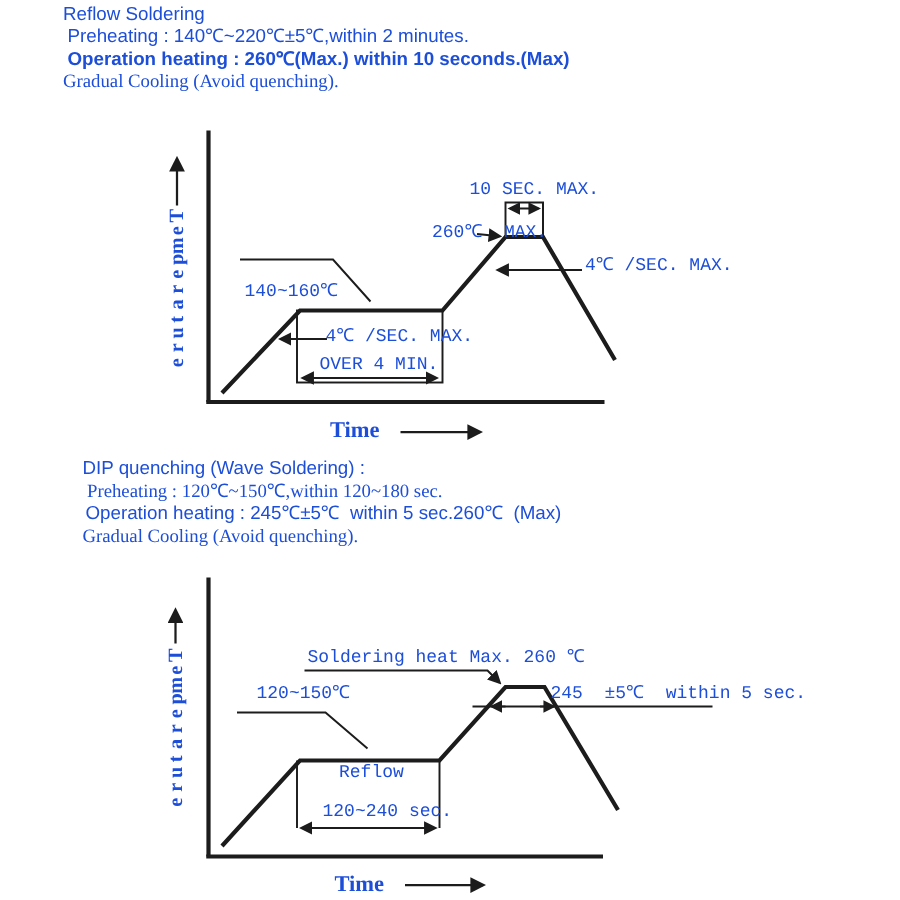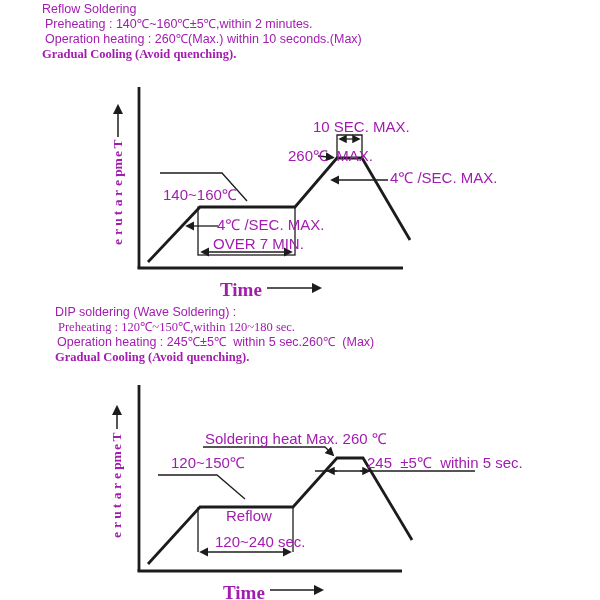--- a/index.html
+++ b/index.html
@@ -1,36 +1,36 @@
 <!DOCTYPE html>
 <html><head>
 <meta charset="utf-8">
 <style>
   html,body{margin:0;padding:0;}
-  .page{position:relative;width:560px;height:600px;background:#ffffff;color:#a21caf;overflow:hidden;
+  .page{position:relative;width:560px;height:600px;background:#ffffff;color:#1d4ed8;overflow:hidden;
         font-family:"Liberation Sans",sans-serif;}
   .hline{position:absolute;white-space:pre;font-size:12.5px;line-height:14px;}
-  .hline.serif{font-family:"Liberation Serif",serif;font-weight:bold;}
-  .clabel{position:absolute;white-space:pre;font-family:Liberation Sans, sans-serif;font-size:15px;line-height:11px;}
-  .axis-title{position:absolute;white-space:pre;font-family:"Liberation Serif",serif;font-weight:bold;font-size:19px;}
+  .hline.serif{font-family:"Liberation Serif",serif;}
+  .clabel{position:absolute;white-space:pre;font-family:Liberation Mono, monospace;font-size:12px;line-height:11px;}
+  .axis-title{position:absolute;white-space:pre;font-family:"Liberation Serif",serif;font-weight:bold;font-size:15px;}
   .vtext{position:absolute;display:flex;flex-direction:column;align-items:center;
          font-family:"Liberation Serif",serif;font-weight:bold;font-size:13.5px;}
   .vtext span{display:block;height:9.8px;width:16px;line-height:10px;text-align:center;transform:rotate(-90deg);}
   svg{position:absolute;}
   .stroke{stroke:#1c1c1c;fill:none;}
 </style>
 </head>
 <body>
 
 <div class="page">
 
   <section>
     <div class="hline" style="left:42px;top:2px;">Reflow Soldering</div>
-    <div class="hline" style="left:45px;top:17px;">Preheating : 140℃~160℃±5℃,within 2 minutes.</div>
-    <div class="hline" style="left:45px;top:32px;">Operation heating : 260℃(Max.) within 10 seconds.(Max)</div>
+    <div class="hline" style="left:45px;top:17px;">Preheating : 140℃~220℃±5℃,within 2 minutes.</div>
+    <div class="hline" style="left:45px;top:32px;font-weight:bold;">Operation heating : 260℃(Max.) within 10 seconds.(Max)</div>
     <div class="hline serif" style="left:42px;top:47px;">Gradual Cooling (Avoid quenching).</div>
 
     <svg style="left:80px;top:85px;" width="420" height="215" viewBox="0 0 420 215">
       <defs>
         <marker id="ah1" viewBox="0 0 10 10" refX="8" refY="5" markerWidth="7" markerHeight="7" orient="auto-start-reverse">
           <path d="M0,0 L10,5 L0,10 z" fill="#1c1c1c"></path>
         </marker>
       </defs>
       <line class="stroke" x1="59" y1="2" x2="59" y2="183" stroke-width="2.8"></line>
       <line class="stroke" x1="57.5" y1="183" x2="323" y2="183" stroke-width="2.8"></line>
@@ -58,26 +58,26 @@
         <span>t</span>
         <span>u</span>
         <span>r</span>
         <span>e</span>
       </div>
     <div class="clabel" style="left:163px;top:157px;margin-top:32px;">140~160℃</div>
     <div class="clabel" style="left:252px;top:150px;margin-left:36px;">260℃  MAX.</div>
     <div class="clabel" style="left:313px;top:121px;">10 SEC. MAX.</div>
     <div class="clabel" style="left:390px;top:172px;">4℃ /SEC. MAX.</div>
     <div class="clabel" style="left:217px;top:219px;">4℃ /SEC. MAX.</div>
-    <div class="clabel" style="left:213px;top:238px;">OVER 7 MIN.</div>
+    <div class="clabel" style="left:213px;top:238px;">OVER 4 MIN.</div>
     <div class="axis-title" style="left:220px;top:279px;">Time</div>
   </section>
 
   <section>
-    <div class="hline" style="left:55px;top:305px;">DIP soldering (Wave Soldering) :</div>
+    <div class="hline" style="left:55px;top:305px;">DIP quenching (Wave Soldering) :</div>
     <div class="hline" style="left:58px;top:320px;font-family:Liberation Serif, serif;">Preheating : 120℃~150℃,within 120~180 sec.</div>
     <div class="hline" style="left:57px;top:335px;">Operation heating : 245℃±5℃  within 5 sec.260℃  (Max)</div>
     <div class="hline serif" style="left:55px;top:350px;">Gradual Cooling (Avoid quenching).</div>
 
     <svg style="left:80px;top:380px;" width="420" height="220" viewBox="0 0 420 220">
       <defs>
         <marker id="ah2" viewBox="0 0 10 10" refX="8" refY="5" markerWidth="7" markerHeight="7" orient="auto-start-reverse">
           <path d="M0,0 L10,5 L0,10 z" fill="#1c1c1c"></path>
         </marker>
       </defs>

